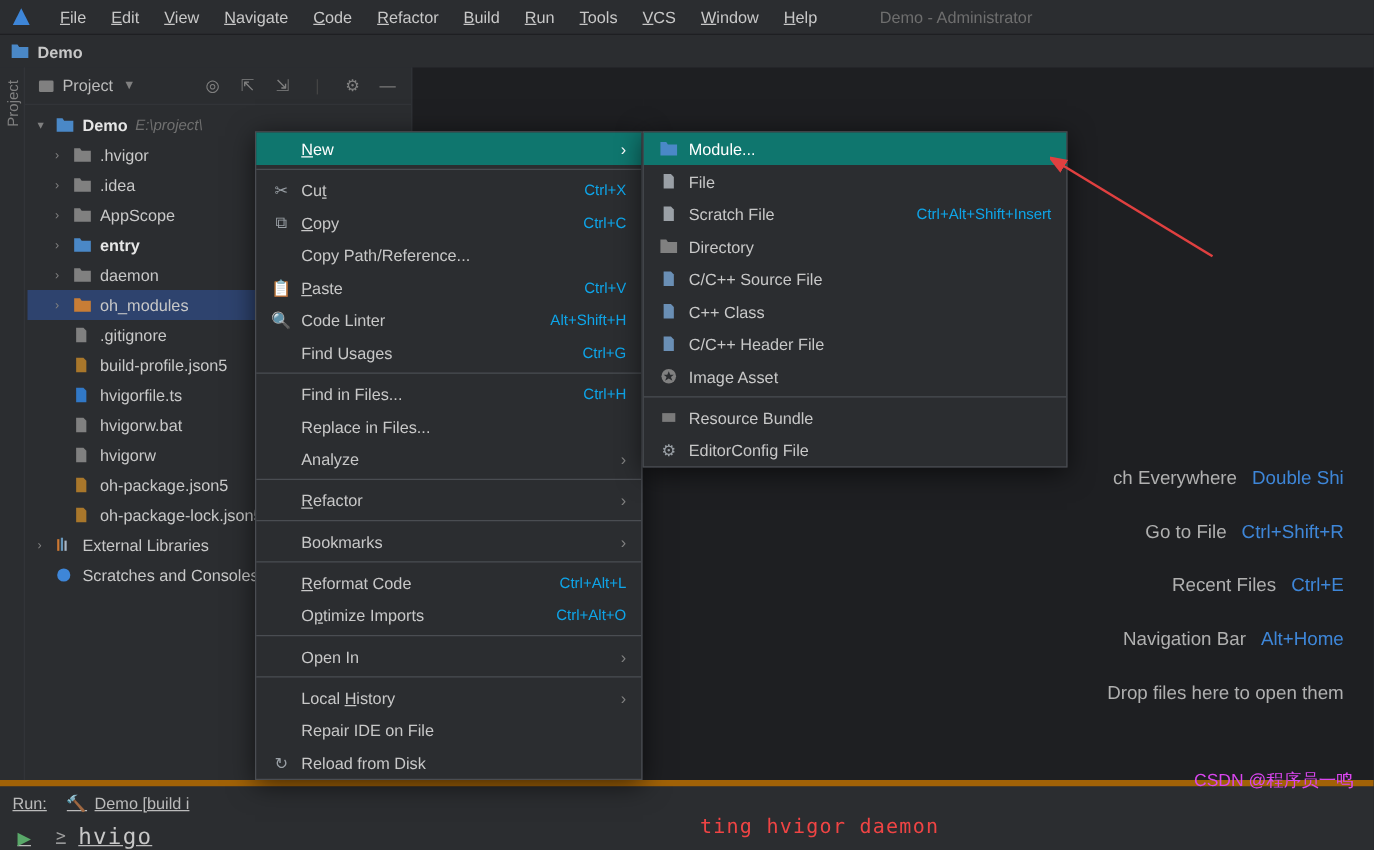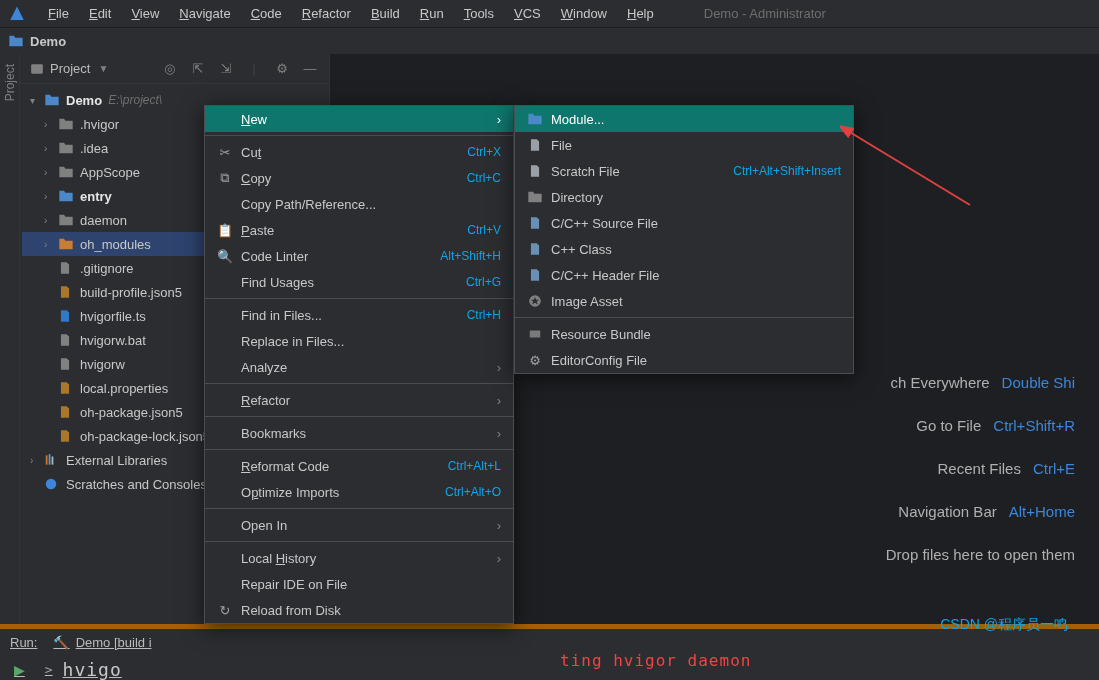--- a/index.html
+++ b/index.html
@@ -57,21 +57,21 @@
 .bottom { position: absolute; bottom: 0; left: 0; right: 0; height: 56px; background: #2b2d30; border-top: 5px solid #a16207; text-decoration: underline; }
 .run-header { height: 26px; display: flex; align-items: center; padding: 0 10px; color: #bbbbbb; }
 .run-header .hammer { margin: 0 6px 0 16px; color: #808080; }
 .terminal { display: flex; align-items: center; padding: 4px 14px; color: #c8c8c8; }
 .terminal .play { color: #59a869; margin-right: 20px; font-size: 14px; }
 .terminal .gt { color: #a0a0a0; margin-right: 10px; font-family: monospace; }
 .terminal code { font-family: monospace; font-size: 18px; letter-spacing: 1px; color: #c8c8c8; }
 
 .arrow-red { position: absolute; left: 840px; top: 125px; pointer-events: none; }
 
-.watermark { position: absolute; right: 31px; bottom: 46px; color: #0ea5e9; font-size: 14px; margin-top: 40px; }
+.watermark { position: absolute; right: 16px; bottom: 46px; color: #d946ef; font-size: 14px; margin-top: 40px; }
 
 .svg-folder { fill: #808080; }
 .svg-folder-orange { fill: #c87d36; }
 .svg-folder-blue { fill: #4a88c7; }
 </style>
 </head>
 <body>
 
 <div class="menubar">
   <svg class="logo" viewBox="0 0 24 24">
@@ -213,29 +213,20 @@
             <span class="lbl">hvigorw.bat</span>
           </div>
           <div class="tree-row d1">
             <span class="chevron"></span>
             <span class="ficon">
               <svg viewBox="0 0 24 24" width="14" height="14">
                 <path fill="#808080" d="M5 2h10l4 4v16H5z"></path>
               </svg>
             </span>
             <span class="lbl">hvigorw</span>
-          </div>
-          <div class="tree-row d1">
-            <span class="chevron"></span>
-            <span class="ficon">
-              <svg viewBox="0 0 24 24" width="14" height="14">
-                <path fill="#a9772b" d="M5 2h10l4 4v16H5z"></path>
-              </svg>
-            </span>
-            <span class="lbl">local.properties</span>
           </div>
           <div class="tree-row d1">
             <span class="chevron"></span>
             <span class="ficon">
               <svg viewBox="0 0 24 24" width="14" height="14">
                 <path fill="#a9772b" d="M5 2h10l4 4v16H5z"></path>
               </svg>
             </span>
             <span class="lbl">oh-package.json5</span>
           </div>

